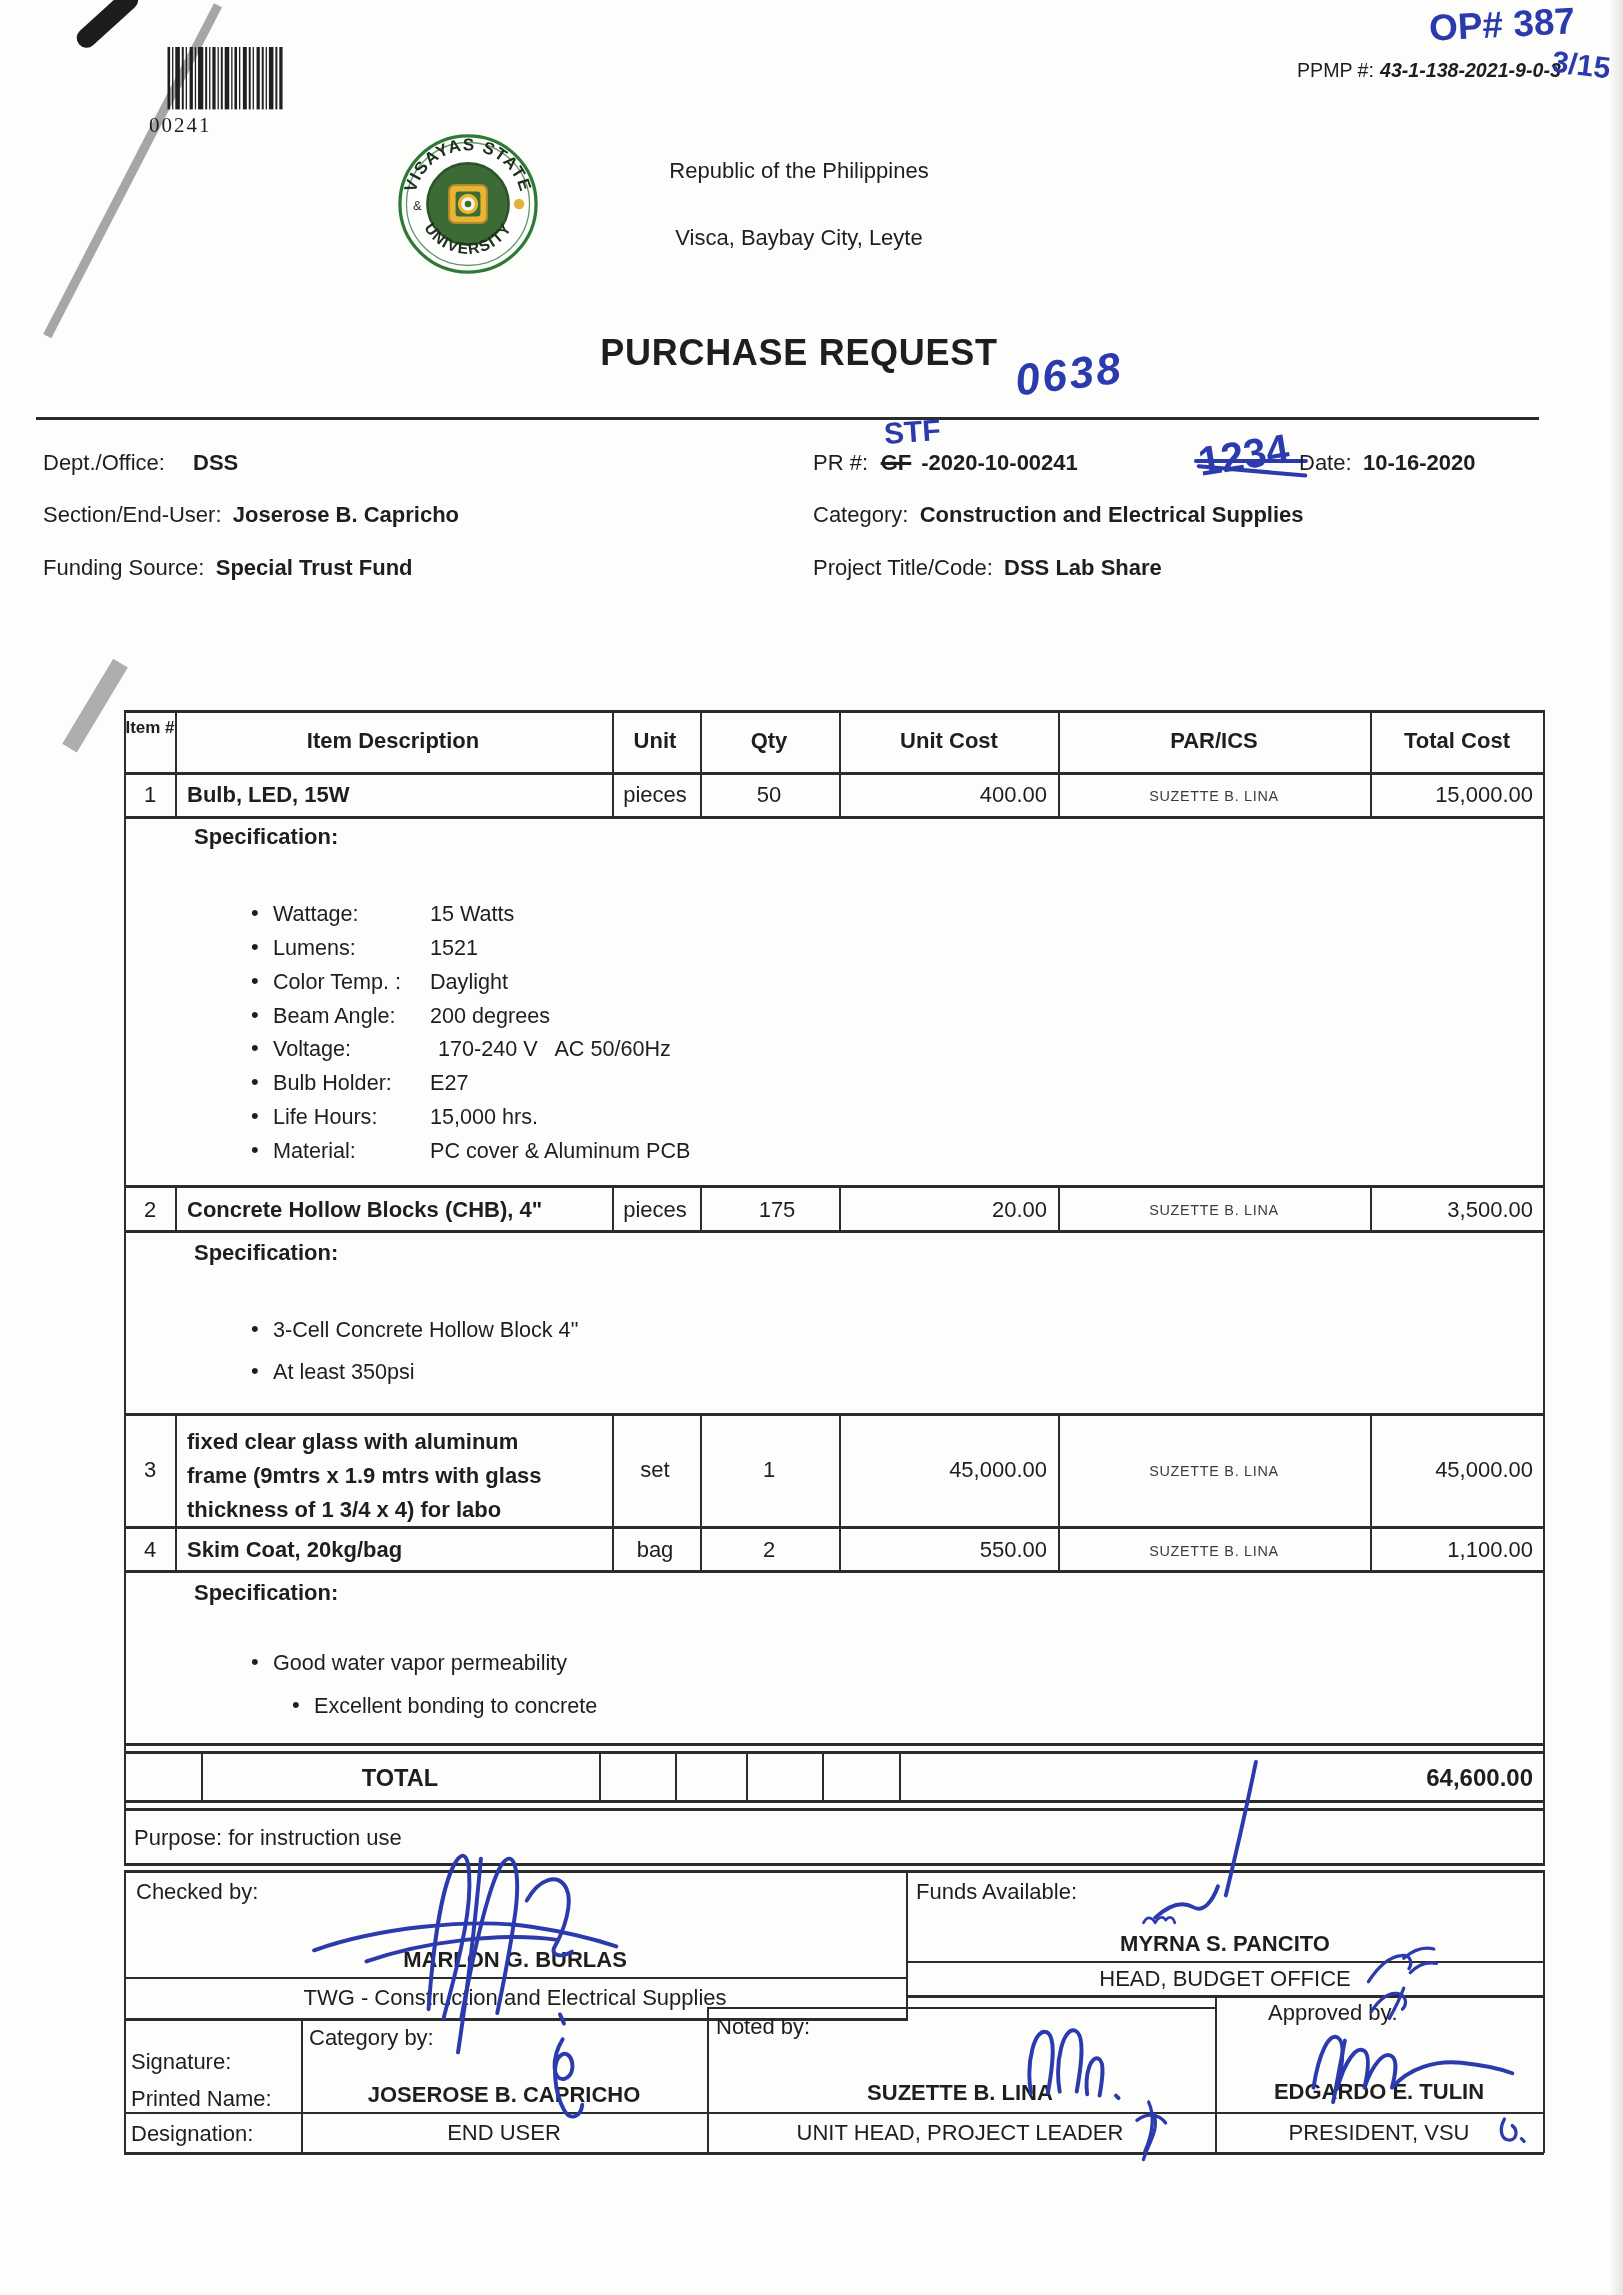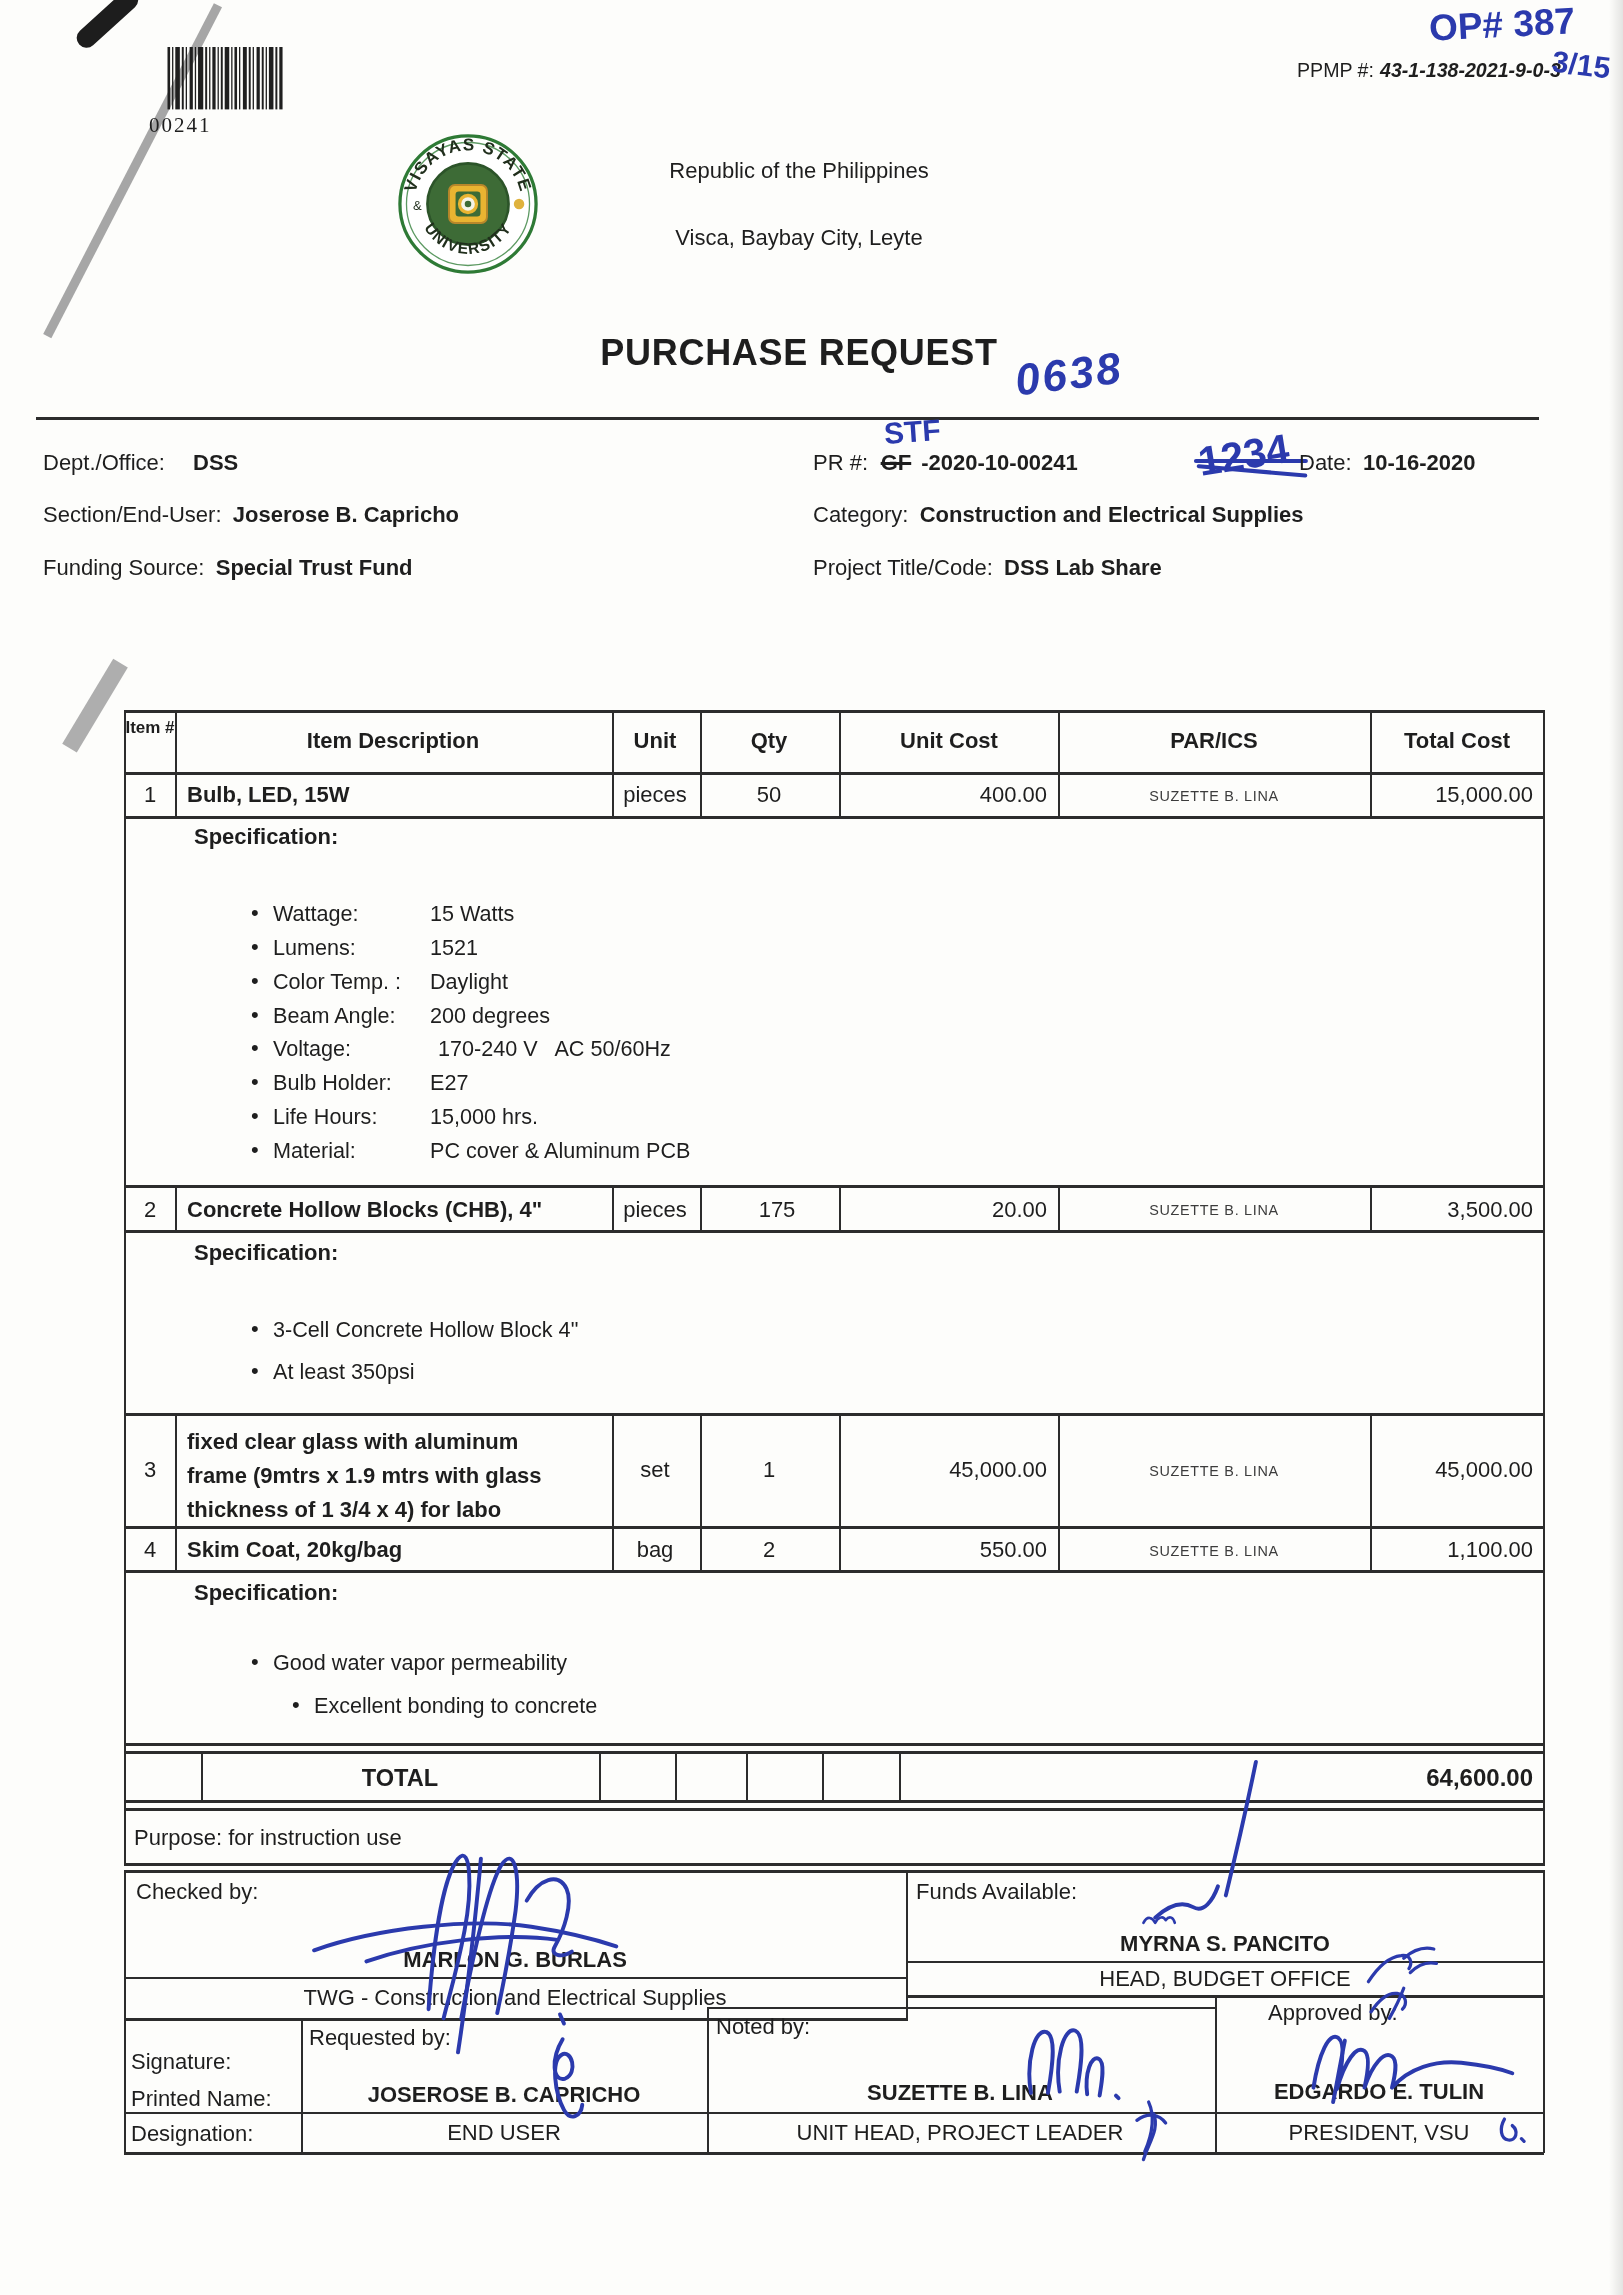--- a/index.html
+++ b/index.html
@@ -279,21 +279,21 @@
   <div class="t c" style="left:515px;top:1985px;">TWG - Construction and Electrical Supplies</div>
 
   <div class="t" style="left:916px;top:1879px;">Funds Available:</div>
   <div class="t c b" style="left:1225px;top:1931px;">MYRNA S. PANCITO</div>
   <div class="t c" style="left:1225px;top:1966px;">HEAD, BUDGET OFFICE</div>
 
   <div class="t" style="left:131px;top:2049px;">Signature:</div>
   <div class="t" style="left:131px;top:2086px;">Printed Name:</div>
   <div class="t" style="left:131px;top:2121px;">Designation:</div>
 
-  <div class="t" style="left:309px;top:2025px;">Requested by:</div>
+  <div class="t" style="left:309px;top:2025px;">Category by:</div>
   <div class="t" style="left:716px;top:2014px;">Noted by:</div>
   <div class="t" style="left:1268px;top:2000px;">Approved by:</div>
 
   <div class="t c b" style="left:504px;top:2082px;">JOSEROSE B. CAPRICHO</div>
   <div class="t c b" style="left:960px;top:2080px;">SUZETTE B. LINA</div>
   <div class="t c b" style="left:1379px;top:2079px;">EDGARDO E. TULIN</div>
 
   <div class="t c" style="left:504px;top:2120px;">END USER</div>
   <div class="t c" style="left:960px;top:2120px;">UNIT HEAD, PROJECT LEADER</div>
   <div class="t c" style="left:1379px;top:2120px;">PRESIDENT, VSU</div>

